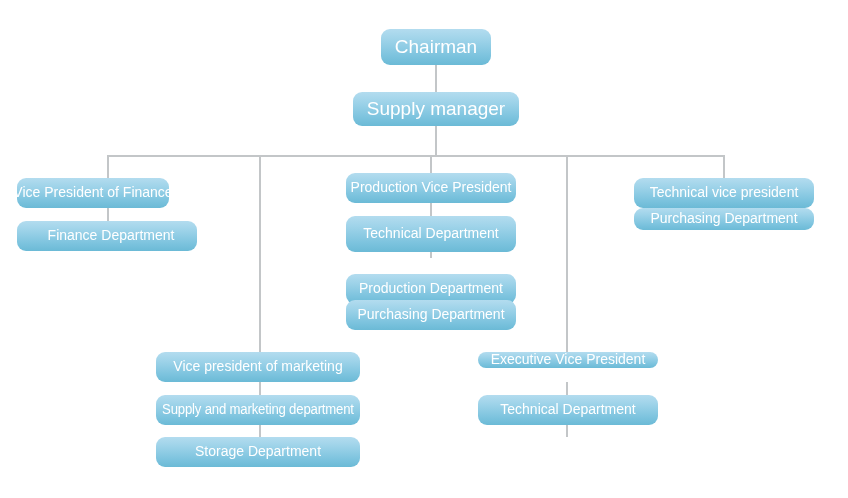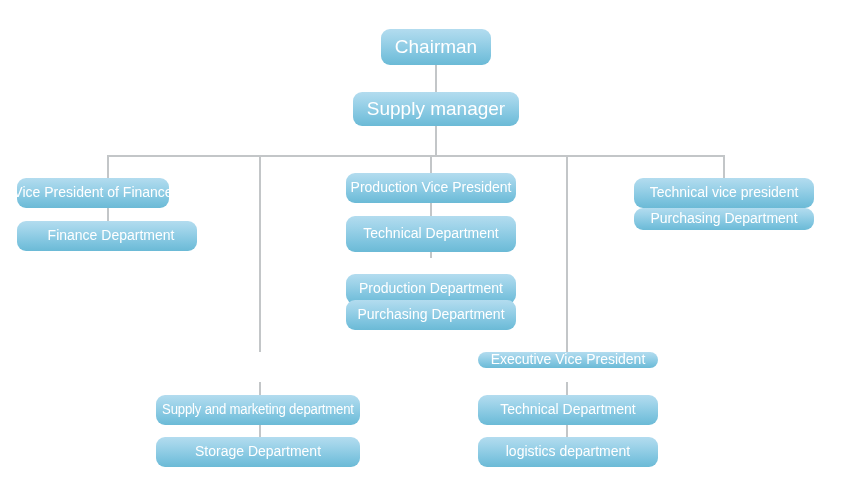--- a/index.html
+++ b/index.html
@@ -122,30 +122,30 @@
     <span class="node-label">Purchasing Department</span>
   </div>
 
   <div class="node lvl2" style="left:634px; top:178px; width:180px; height:30px;">
     <span class="node-label">Technical vice president</span>
   </div>
   <div class="node lvl3" style="left:634px; top:208px; width:180px; height:22px;">
     <span class="node-label">Purchasing Department</span>
   </div>
 
+  <div class="node lvl2" style="left:156px; top:352px; width:204px; height:30px;">
+    <span class="node-label">Vice president of marketing</span>
+  </div>
   <div class="node lvl3 condensed" style="left:156px; top:395px; width:204px; height:30px;">
     <span class="node-label">Supply and marketing department</span>
   </div>
   <div class="node lvl3" style="left:156px; top:437px; width:204px; height:30px;">
     <span class="node-label">Storage Department</span>
   </div>
 
   <div class="node lvl2" style="left:478px; top:352px; width:180px; height:16px;">
     <span class="node-label">Executive Vice President</span>
   </div>
   <div class="node lvl3" style="left:478px; top:395px; width:180px; height:30px;">
     <span class="node-label">Technical Department</span>
   </div>
-  <div class="node lvl3" style="left:478px; top:437px; width:180px; height:30px;">
-    <span class="node-label">logistics department</span>
-  </div>
 
 </div>
 
 </body></html>

